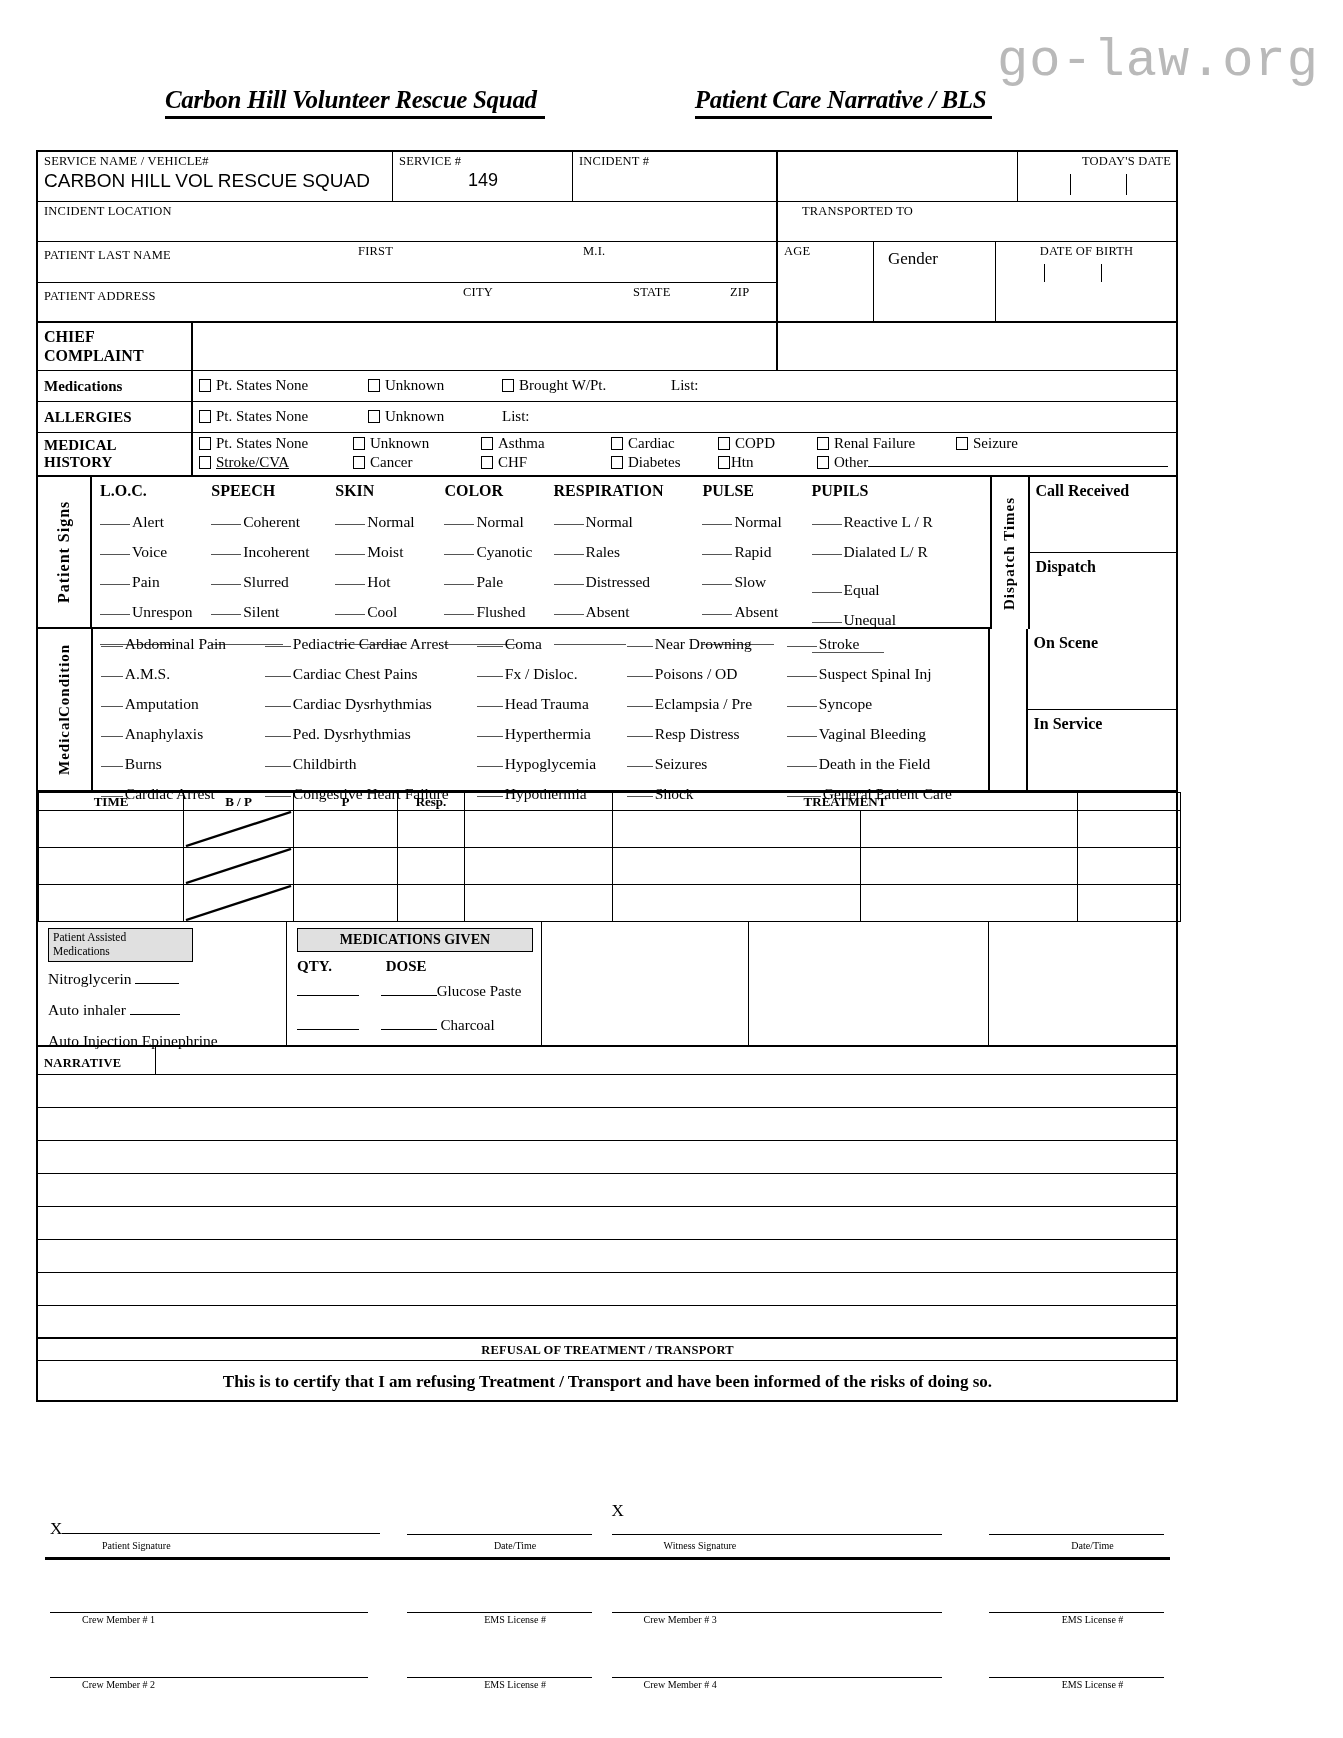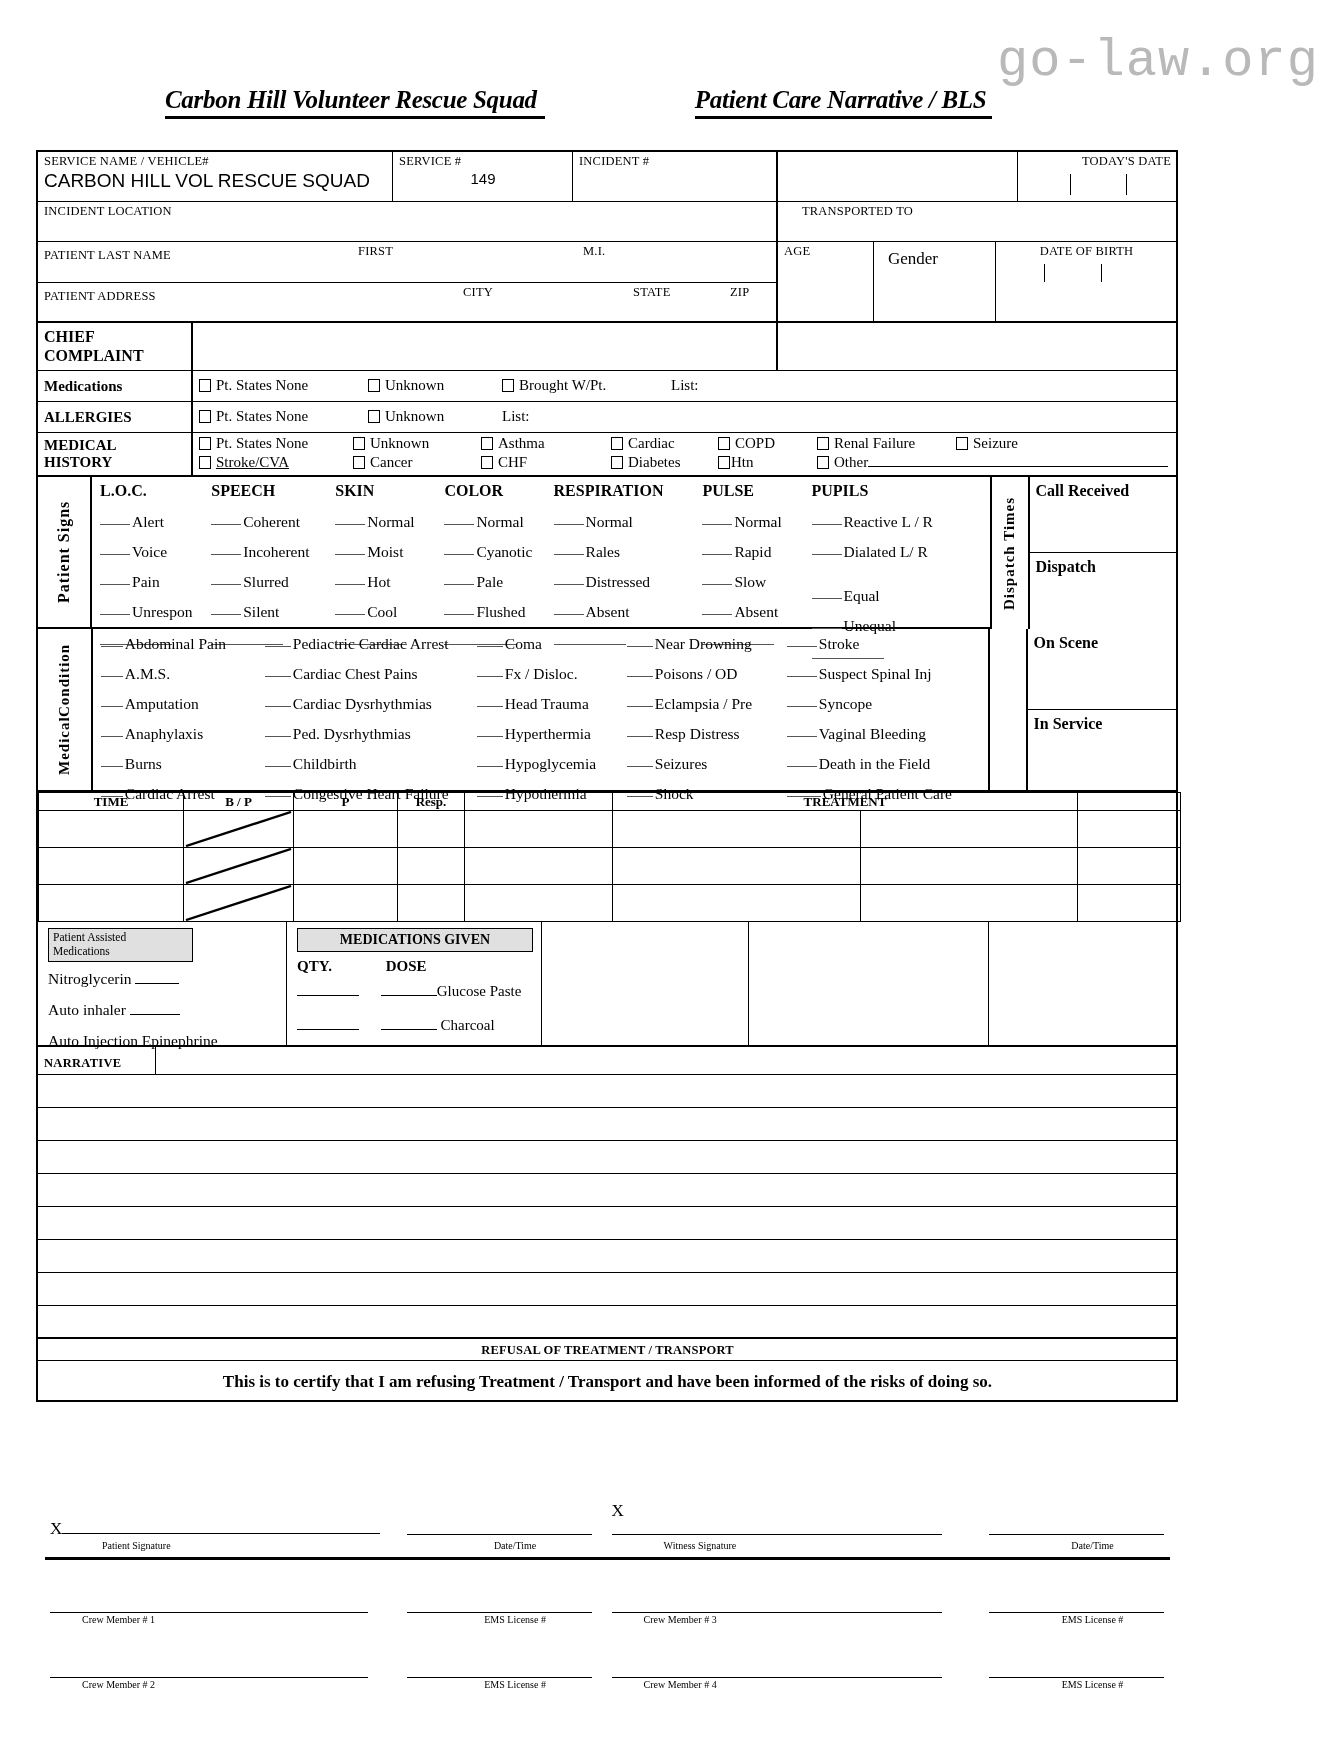--- a/index.html
+++ b/index.html
@@ -50,21 +50,21 @@
     padding:3px 5px 2px 6px;
     min-height:18px;
   }
   .cell:last-child { border-right:none; }
   .noR { border-right:none; }
   .thickB { border-bottom:2px solid #000; }
   .thickR { border-right:2px solid #000; }
 
   .lbl { font-size:12.5px; letter-spacing:0.2px; line-height:1.05; }
   .val-sans { font-family:"Liberation Sans", sans-serif; font-size:19px; margin-top:2px; }
-  .val-sans-c { font-family:"Liberation Sans", sans-serif; font-size:15px; text-align:center; margin-top:2px; }
+  .val-sans-c { font-family:"Liberation Sans", sans-serif; font-size:18px; text-align:center; margin-top:2px; }
 
   .tick { position:absolute; width:1px; background:#000; }
 
   
   .bold-lbl { font-weight:bold; font-size:16px; line-height:1.18; }
   .bold-lbl-sm { font-weight:bold; font-size:15px; }
 
   .cb {
     display:inline-block; width:12px; height:13px;
     border:1.6px solid #000; background:#fff;
@@ -302,21 +302,21 @@
             <div class="sign-item" style="margin-top:13px;"><span class="blank"></span><span>Normal</span></div>
             <div class="sign-item" style="margin-top:12px;"><span class="blank"></span><span>Rapid</span></div>
             <div class="sign-item" style="margin-top:12px;"><span class="blank"></span><span>Slow</span></div>
             <div class="sign-item" style="margin-top:12px;"><span class="blank"></span><span>Absent</span></div>
             <div style="margin-top:12px;"><span class="blank-lg" style="width:72px;"></span></div>
           </div>
           <div style="width:180px;">
             <div class="colhead">PUPILS</div>
             <div class="sign-item" style="margin-top:13px;"><span class="blank"></span><span>Reactive  L / R</span></div>
             <div class="sign-item" style="margin-top:12px;"><span class="blank"></span><span>Dialated  L/ R</span></div>
-            <div class="sign-item" style="margin-top:26px;"><span class="blank"></span><span>Equal</span></div>
+            <div class="sign-item" style="margin-top:20px;"><span class="blank"></span><span>Equal</span></div>
             <div class="sign-item" style="margin-top:12px;"><span class="blank"></span><span>Unequal</span></div>
             <div style="margin-top:12px;"><span class="blank-lg" style="width:72px;"></span></div>
           </div>
         </div>
       </div>
 
       <div class="cell thickR" style="width:38px;height:152px;padding:0;border-bottom:none;">
         <div class="vert" style="font-size:15px;">Dispatch Times</div>
       </div>
       <div class="cell noR" style="width:149px;height:152px;padding:0;border-bottom:none;">

